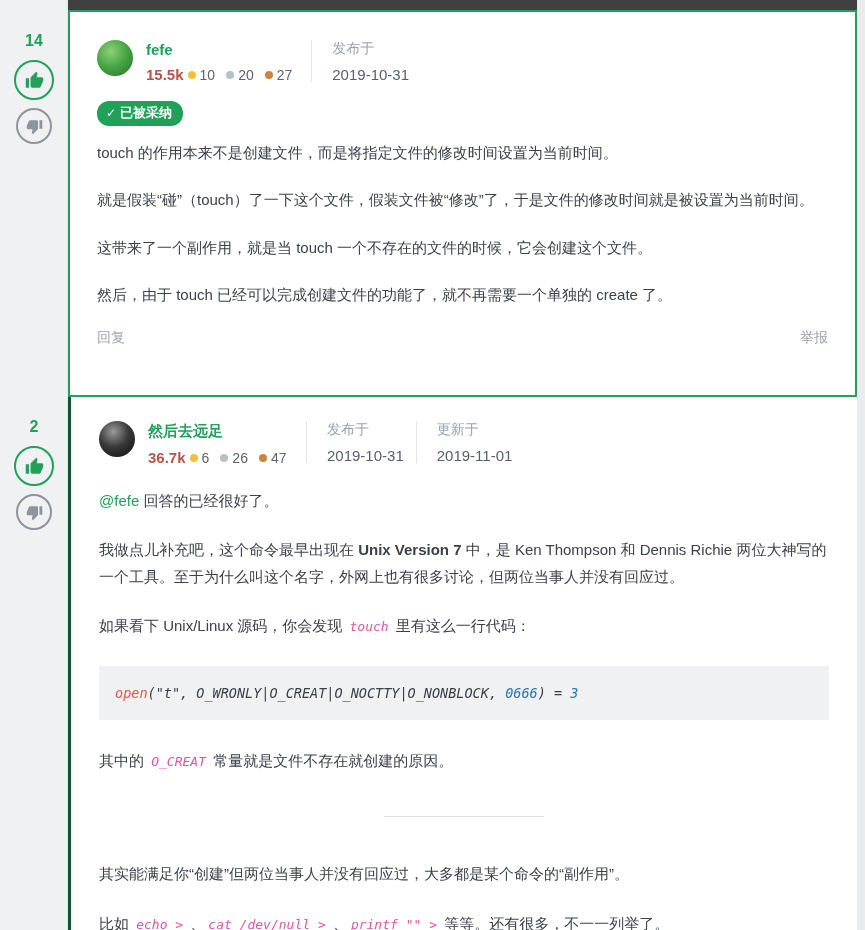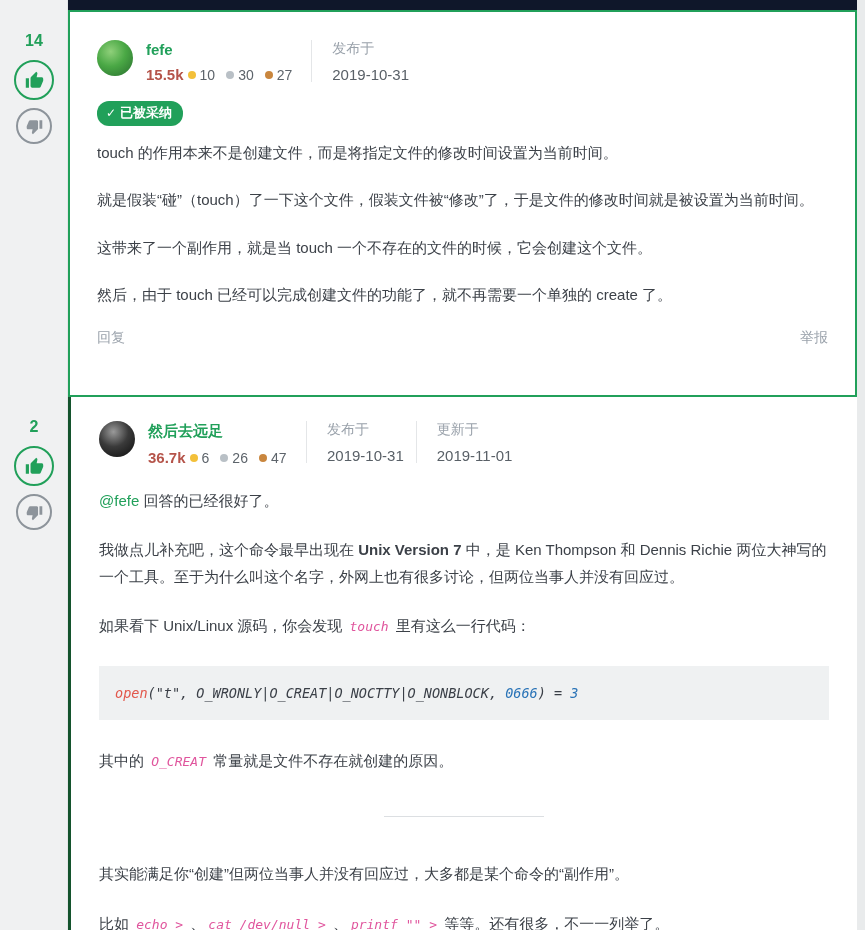--- a/index.html
+++ b/index.html
@@ -1,19 +1,19 @@
 <!DOCTYPE html>
 <html><head>
 <meta charset="utf-8">
 <style>
   * { margin:0; padding:0; box-sizing:border-box; }
   html,body { background:#fff; }
   .page {
     position:relative; width:865px; height:930px; overflow:hidden;
-    background:#0f172a; font-family:"Liberation Sans","DejaVu Sans",sans-serif;
+    background:#404040; font-family:"Liberation Sans","DejaVu Sans",sans-serif;
     color:#3c4148;
     padding-left:24px;
   }
   .gutter {
     position:absolute; left:0; top:0; width:68px; height:930px;
     background:#f0f1f2; border-right:1px solid #e4e6e8;
   }
   .scroll-strip {
     position:absolute; right:0; top:0; width:8px; height:930px; background:#e9ebec;
   }
@@ -135,21 +135,21 @@
       <div class="user-meta">
         <div class="user-name">fefe</div>
         <div class="stats">
           <span class="rep">15.5k</span>
           <span class="medal">
               <span class="dot gold"></span>
               <span>10</span>
             </span>
           <span class="medal">
               <span class="dot silver"></span>
-              <span>30</span>
+              <span>20</span>
             </span>
           <span class="medal">
               <span class="dot bronze"></span>
               <span>27</span>
             </span>
         </div>
       </div>
       <div class="meta-divider"></div>
       <div class="date-group">
         <div class="date-label">发布于</div>

